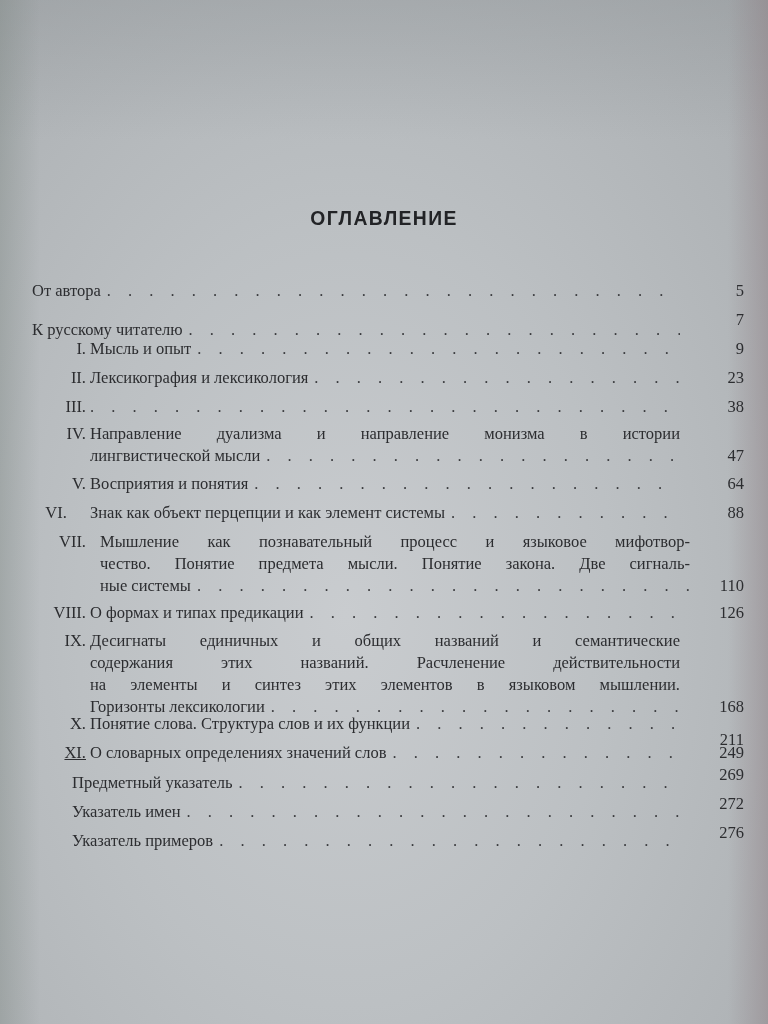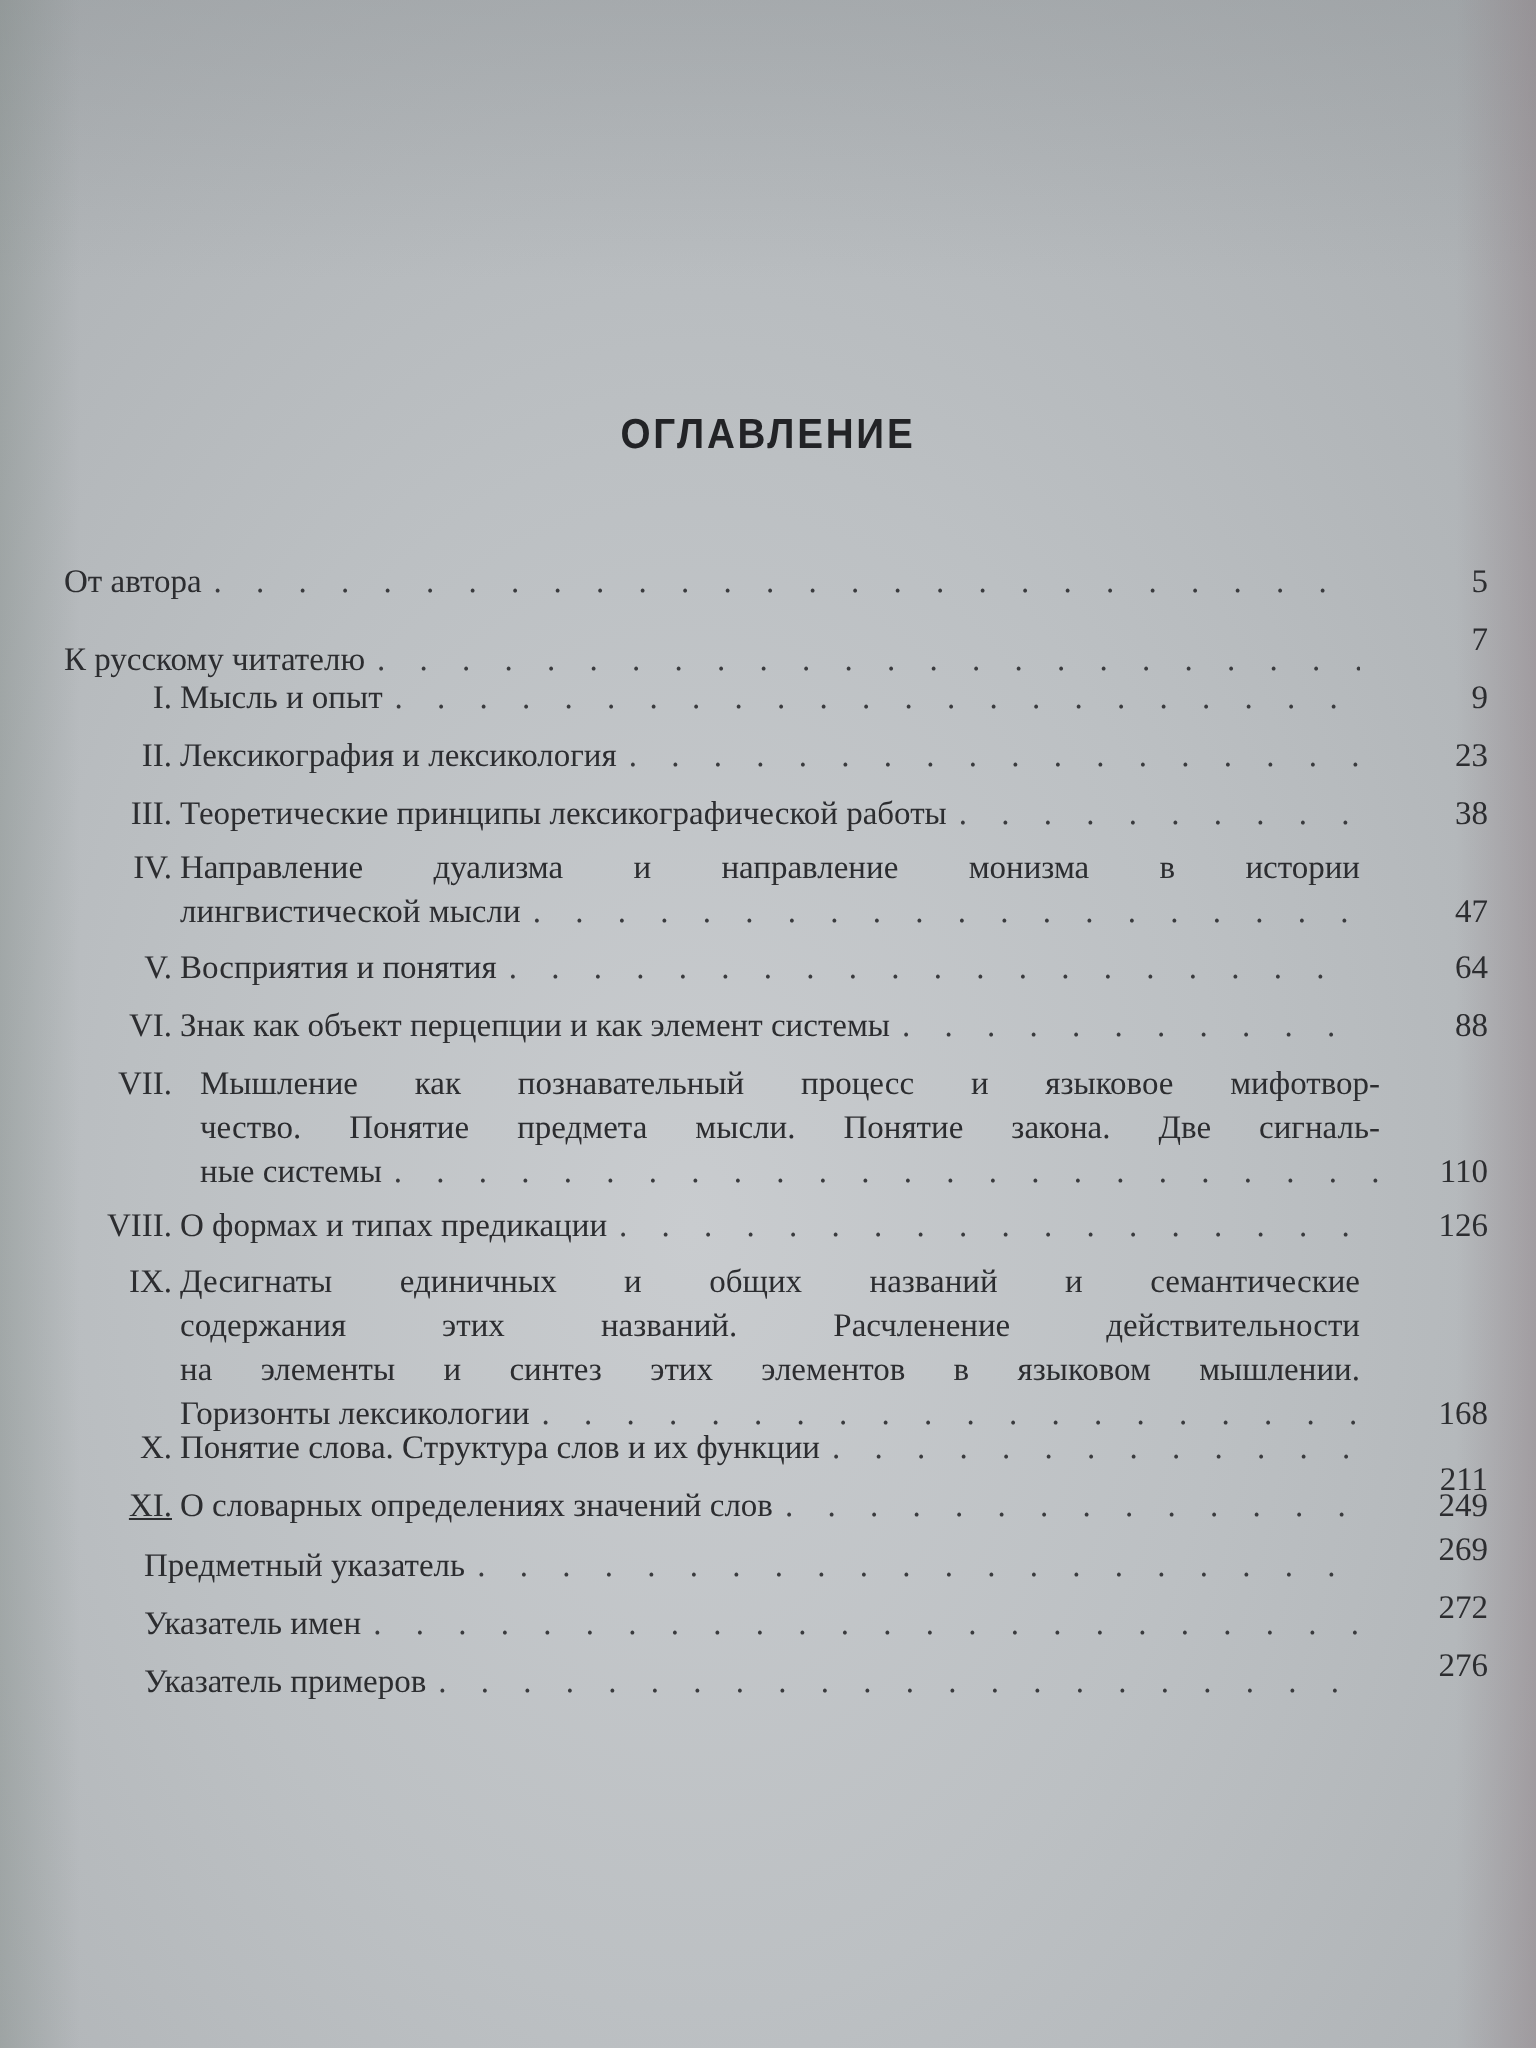--- a/index.html
+++ b/index.html
@@ -142,21 +142,20 @@
           <span class="label">Лексикография и лексикология</span>
           <span class="dots"></span>
         </div>
       </div>
       <span class="page" style="top: 0px;">23</span>
     </div>
     <div class="entry" style="top: 116px;">
       <span class="num" style="left: 26px;">III.</span>
       <div class="text" style="left: 90px; width: 590px;">
         <div class="line">
-          <span class="label">Теоретические принципы лексикографической работы</span>
           <span class="dots"></span>
         </div>
       </div>
       <span class="page" style="top: 0px; font-family: Liberation Serif, serif;">38</span>
     </div>
     <div class="entry" style="top: 143px;">
       <span class="num" style="left: 26px;">IV.</span>
       <div class="text" style="left: 90px; width: 590px;">
         <div class="line justify">Направление дуализма и направление монизма в истории</div>
         <div class="line">
@@ -170,21 +169,21 @@
       <span class="num" style="left: 26px;">V.</span>
       <div class="text" style="left: 90px; width: 590px;">
         <div class="line">
           <span class="label">Восприятия и понятия</span>
           <span class="dots"></span>
         </div>
       </div>
       <span class="page" style="top: 0px;">64</span>
     </div>
     <div class="entry" style="top: 222px;">
-      <span class="num" style="left: 26px;">VI.</span>
+      <span class="num" style="left: 26px; text-align: center;">VI.</span>
       <div class="text" style="left: 90px; width: 590px;">
         <div class="line">
           <span class="label">Знак как объект перцепции и как элемент системы</span>
           <span class="dots"></span>
         </div>
       </div>
       <span class="page" style="top: 0px;">88</span>
     </div>
     <div class="entry" style="top: 251px;">
       <span class="num" style="left: 26px;">VII.</span>

